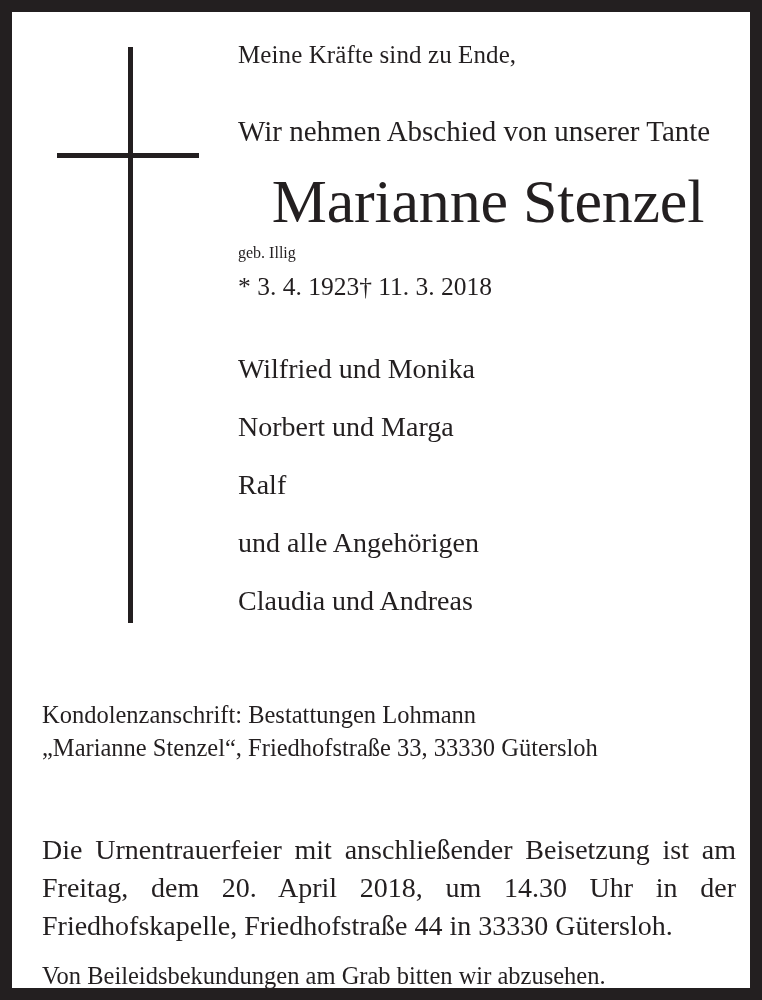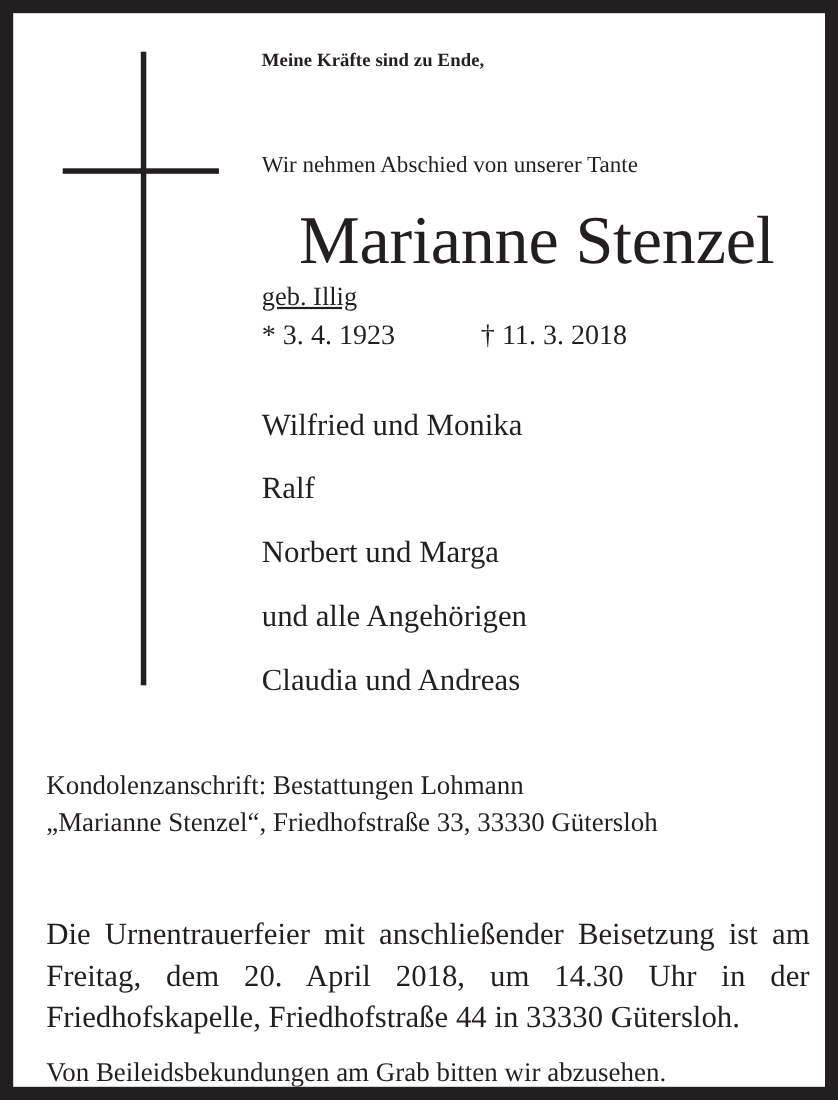--- a/index.html
+++ b/index.html
@@ -52,59 +52,56 @@
 
   
   #upper-block {
     position: absolute;
     left: 226px;
     top: 26px;
     width: 500px;
   }
 
   .verse {
-    font-size: 17px;
+    font-size: 25px;
     line-height: 33px;
     letter-spacing: 0.1px;
-    font-weight: bold;
   }
   .verse .line { white-space: nowrap; }
 
   .farewell {
-    margin-top: 62px;
-    font-size: 21px;
+    margin-top: 44px;
+    font-size: 29px;
     line-height: 32px;
     white-space: nowrap;
   }
 
   .deceased-name {
     margin-top: 19px;
     font-size: 62px;
     line-height: 70px;
     white-space: nowrap;
     letter-spacing: -0.2px;
     text-align: center;
   }
 
   .maiden-name {
     margin-top: 1px;
-    font-size: 24px;
+    font-size: 16px;
     line-height: 31px;
-    text-decoration: underline;
   }
 
   .life-dates {
     margin-top: 2px;
     font-size: 25.5px;
     line-height: 33px;
     white-space: nowrap;
   }
   .life-dates .death-date {
     display: inline-block;
-    margin-left: 78px;
   }
 
   .survivors {
     margin-top: 42px;
     font-size: 28px;
     line-height: 47px;
   }
   .survivors .line { white-space: nowrap; margin-top: 11px; }
 
   
@@ -158,22 +155,22 @@
     <div class="deceased-name">Marianne Stenzel</div>
 
     <div class="maiden-name">geb. Illig</div>
 
     <div class="life-dates">
       <span class="birth-date">* 3. 4. 1923</span><span class="death-date">† 11. 3. 2018</span>
     </div>
 
     <div class="survivors">
       <div class="line">Wilfried und Monika</div>
+      <div class="line">Norbert und Marga</div>
       <div class="line">Ralf</div>
-      <div class="line">Norbert und Marga</div>
       <div class="line">und alle Angehörigen</div>
       <div class="line">Claudia und Andreas</div>
     </div>
 
   </div>
 
   <div id="lower-block">
 
     <div class="condolence">
       <div class="line">Kondolenzanschrift: Bestattungen Lohmann</div>

